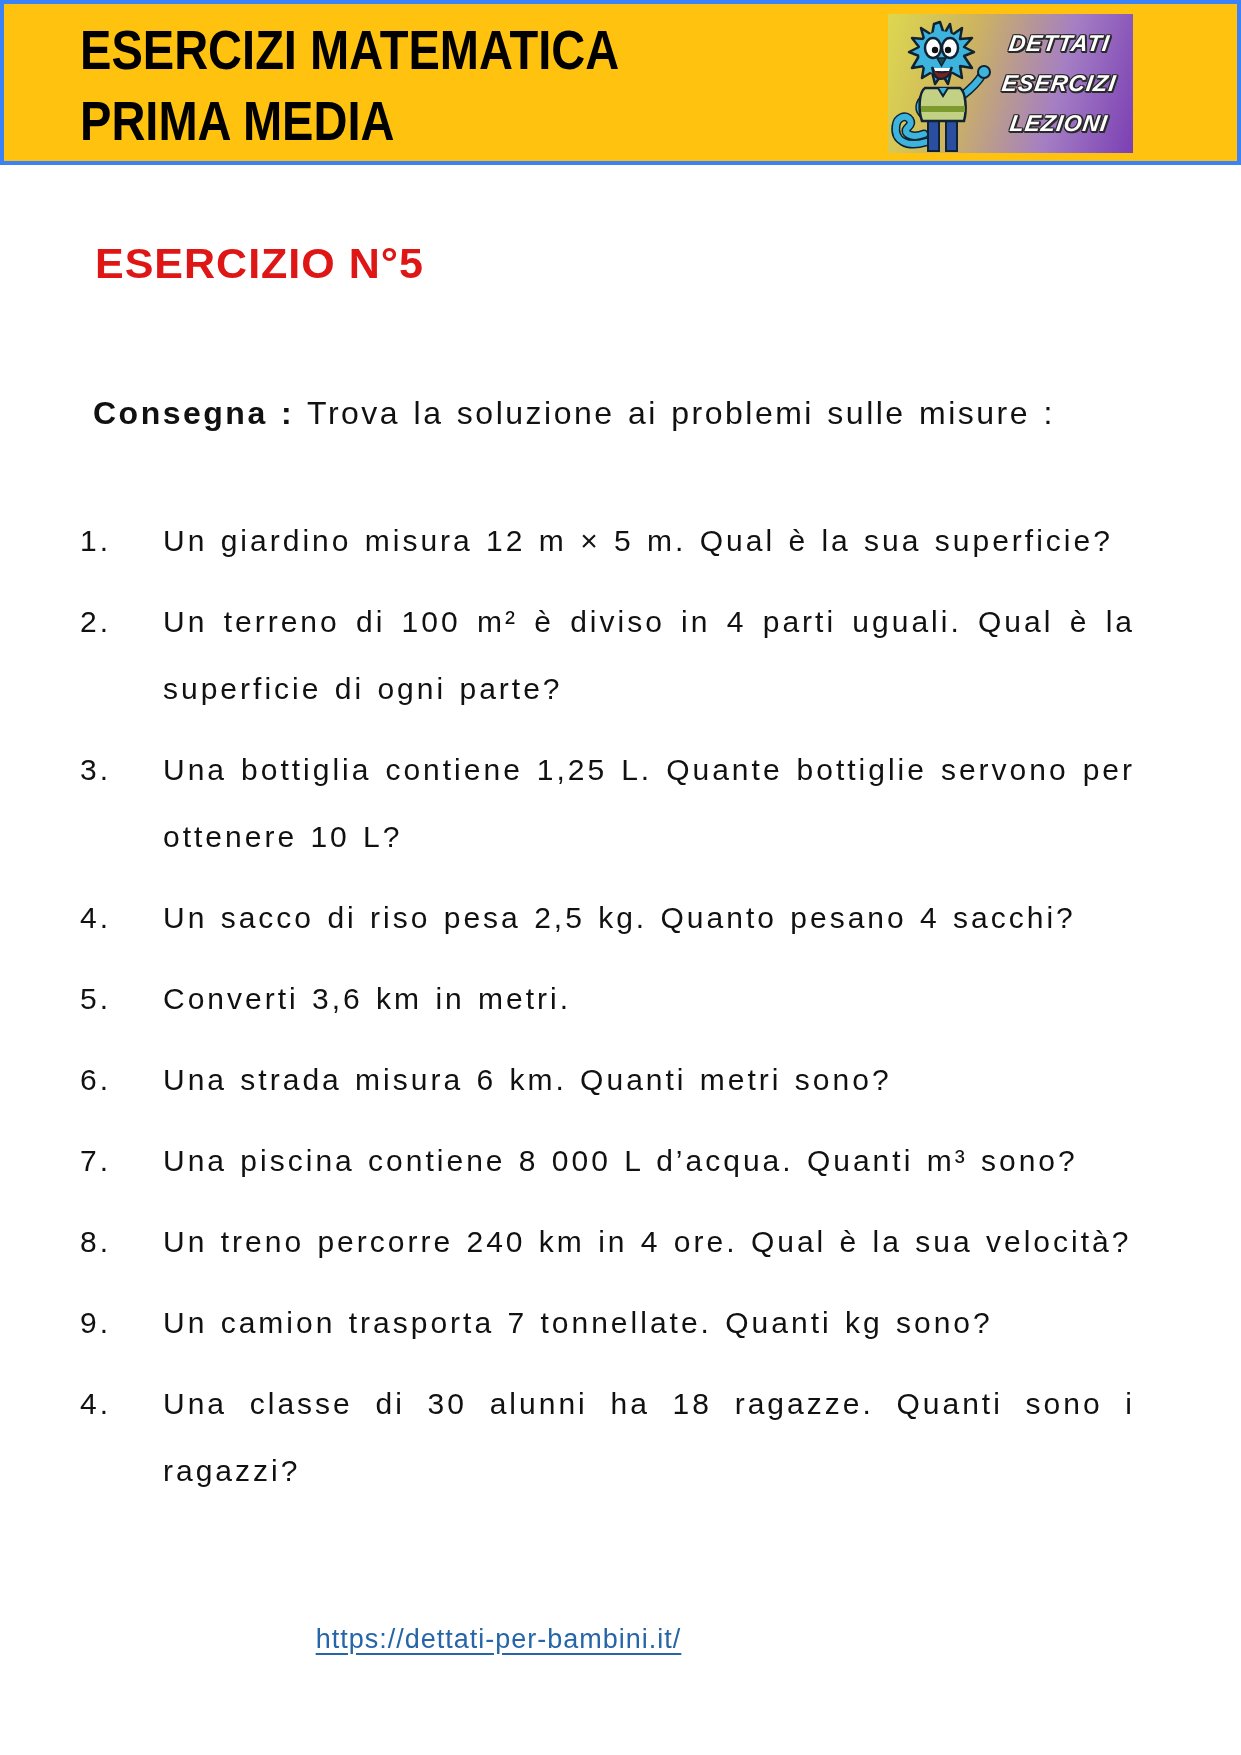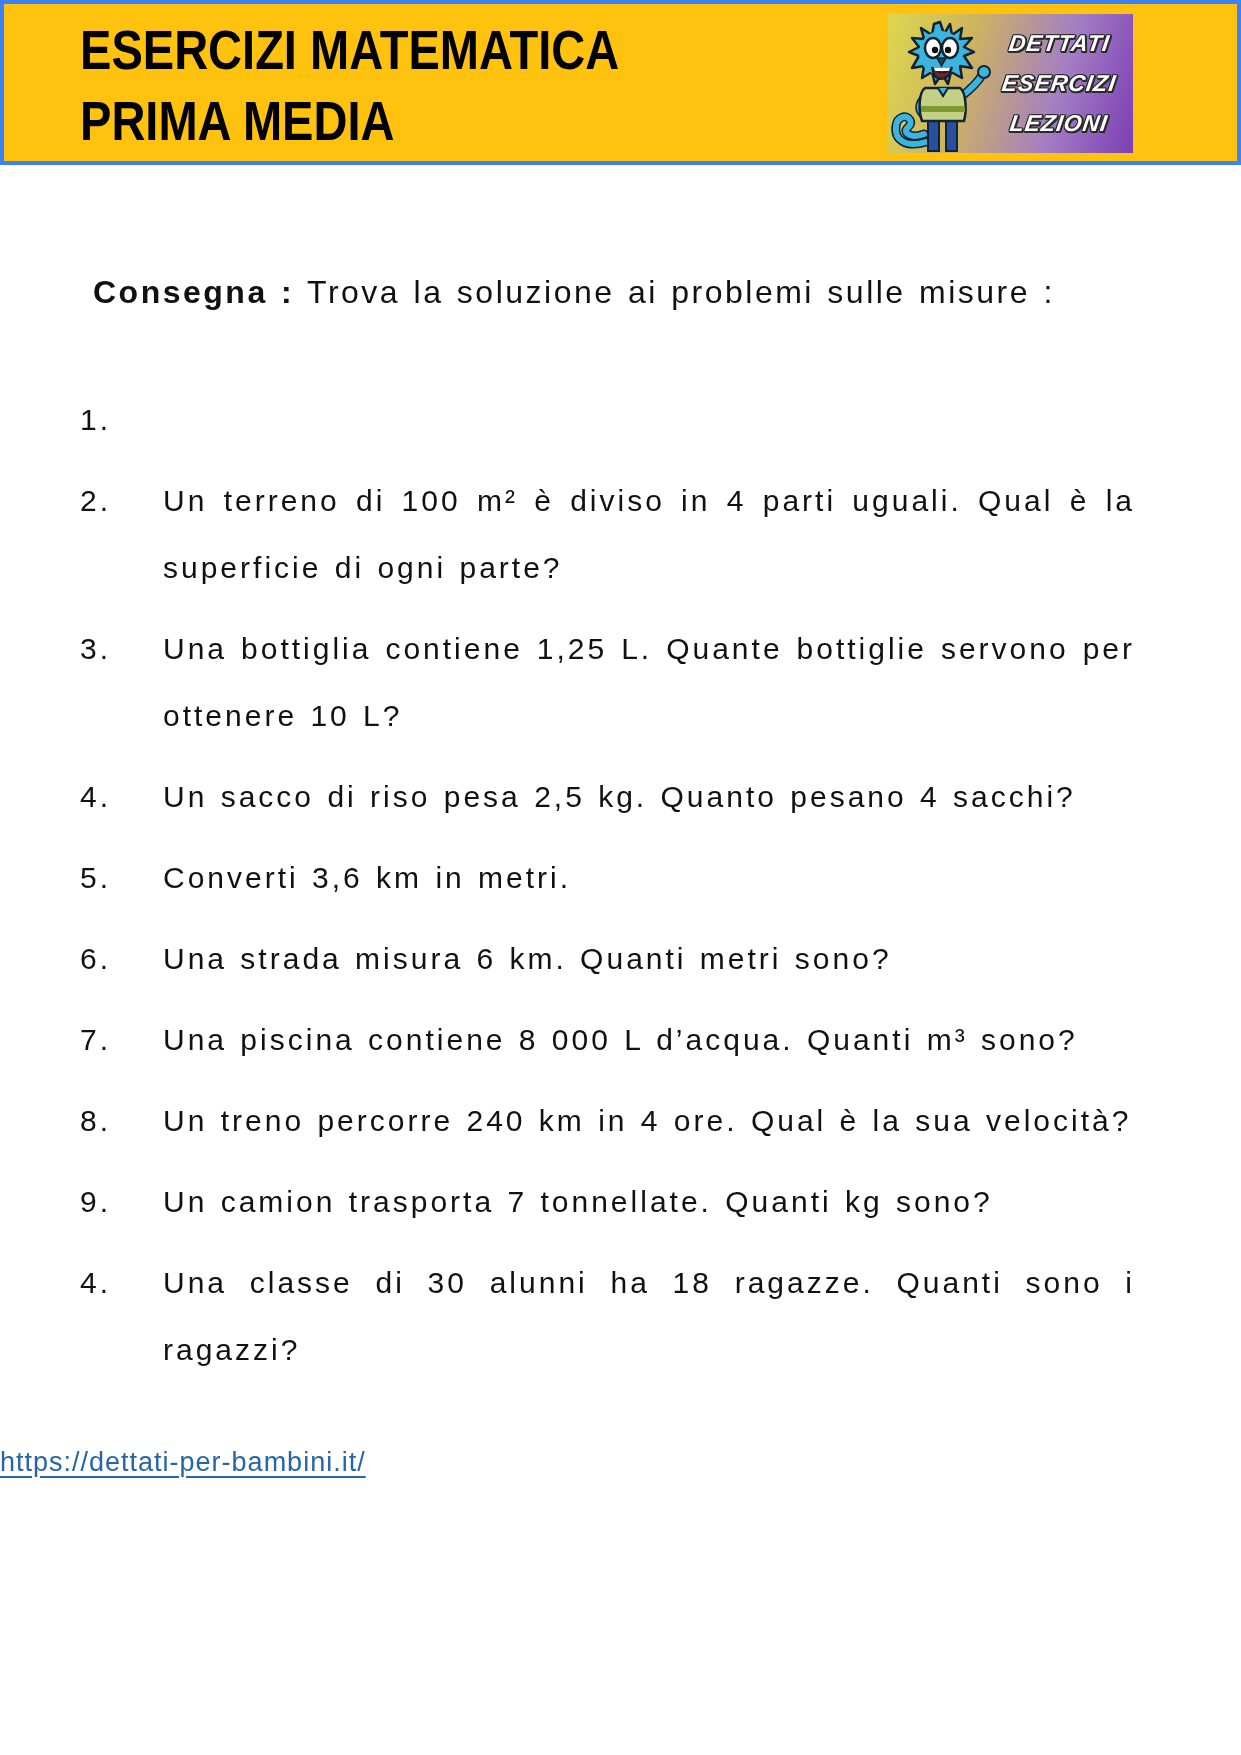--- a/index.html
+++ b/index.html
@@ -113,22 +113,23 @@
     color: #111111;
   }
   .problem-number { text-align: left; }
   .problem-text {
     text-align: justify;
     text-align-last: left;
   }
 
   
   .footer {
-    margin-top: 64px;
+    margin-top: 120px;
     width: 997px;
+    text-align: center;
   }
   .footer a {
     font-size: 27px;
     letter-spacing: 1px;
     color: #2665A8;
     text-decoration: underline;
     text-underline-offset: 5px;
   }
 </style>
 </head>
@@ -173,26 +174,28 @@
     </svg>
     <div class="logo-words">
       <span class="logo-word">DETTATI</span>
       <span class="logo-word">ESERCIZI</span>
       <span class="logo-word">LEZIONI</span>
     </div>
   </div>
 </header>
 
 <main>
+  <h1 class="exercise-heading">ESERCIZIO N°5</h1>
 
   <p class="consegna"><span class="bold">Consegna :</span> <span>Trova la soluzione ai problemi sulle misure :</span></p>
 
   <ol class="problems">
     <li class="problem-row">
       <span class="problem-number">1.</span>
+      <span class="problem-text">Un giardino misura 12 m × 5 m. Qual è la sua superficie?</span>
     </li>
 
     <li class="problem-row">
       <span class="problem-number">2.</span>
       <span class="problem-text">Un terreno di 100 m² è diviso in 4 parti uguali. Qual è la superficie di ogni parte?</span>
     </li>
 
     <li class="problem-row">
       <span class="problem-number">3.</span>
       <span class="problem-text">Una bottiglia contiene 1,25 L. Quante bottiglie servono per ottenere 10 L?</span>

